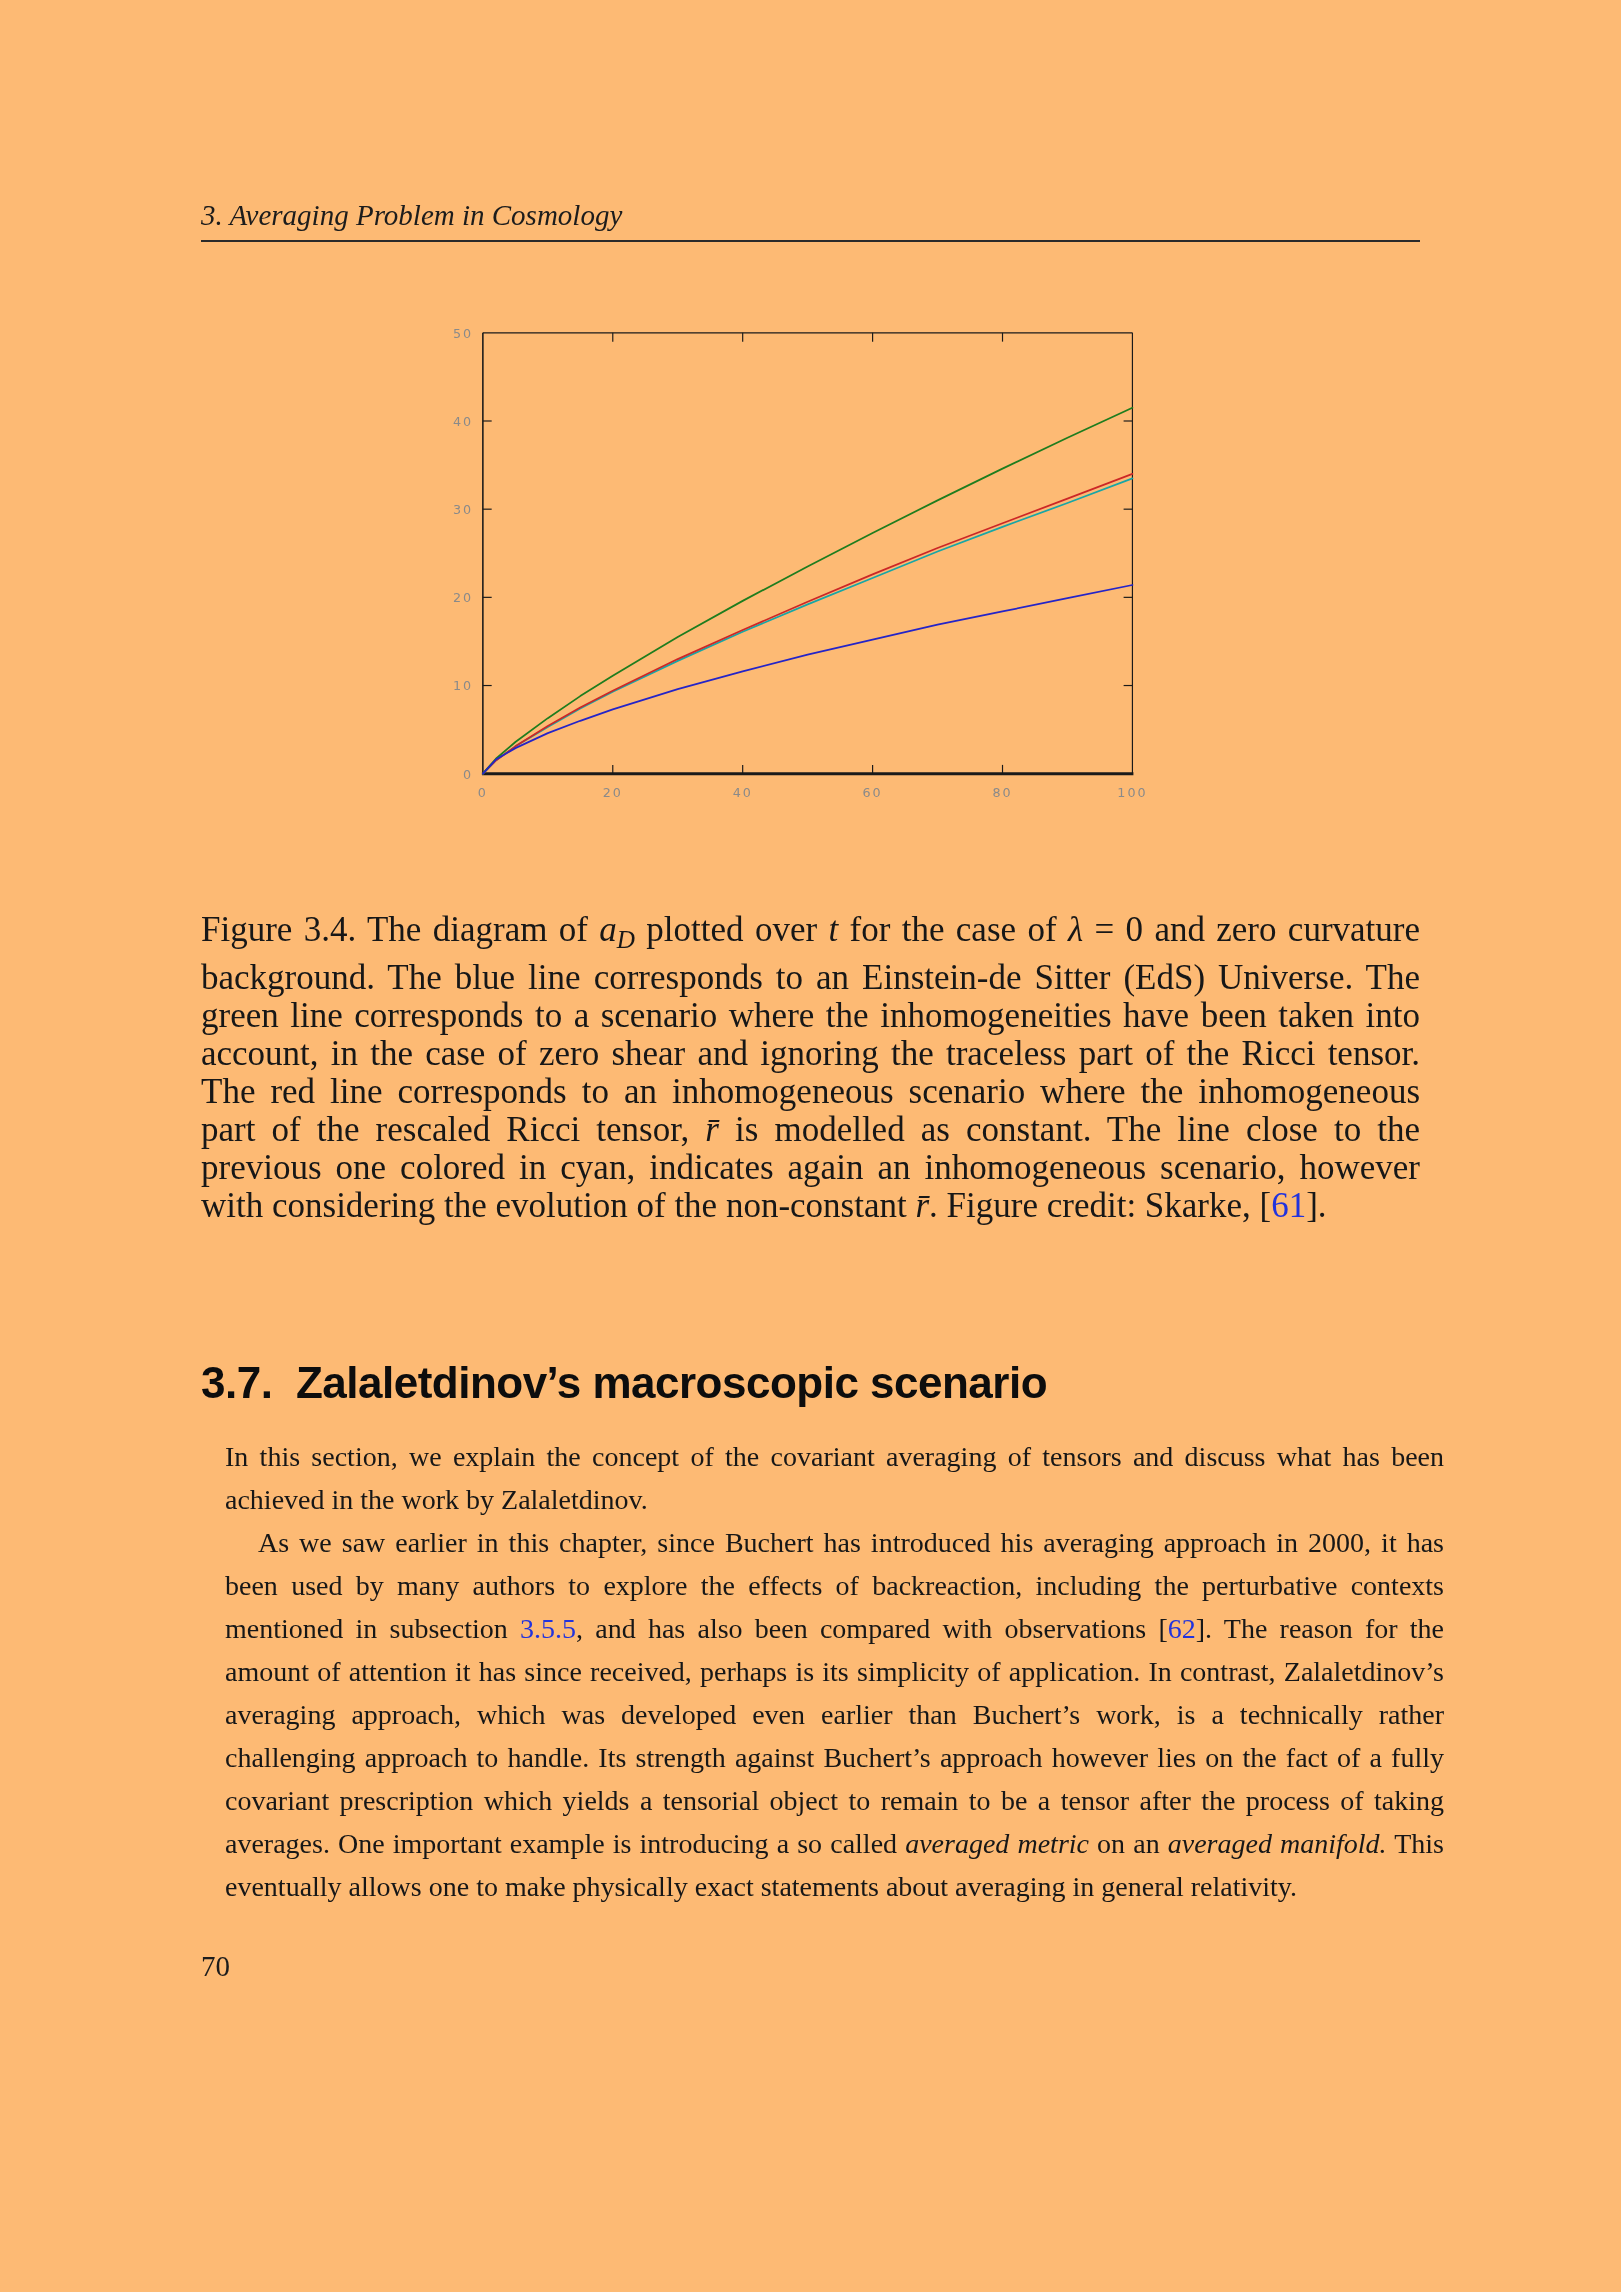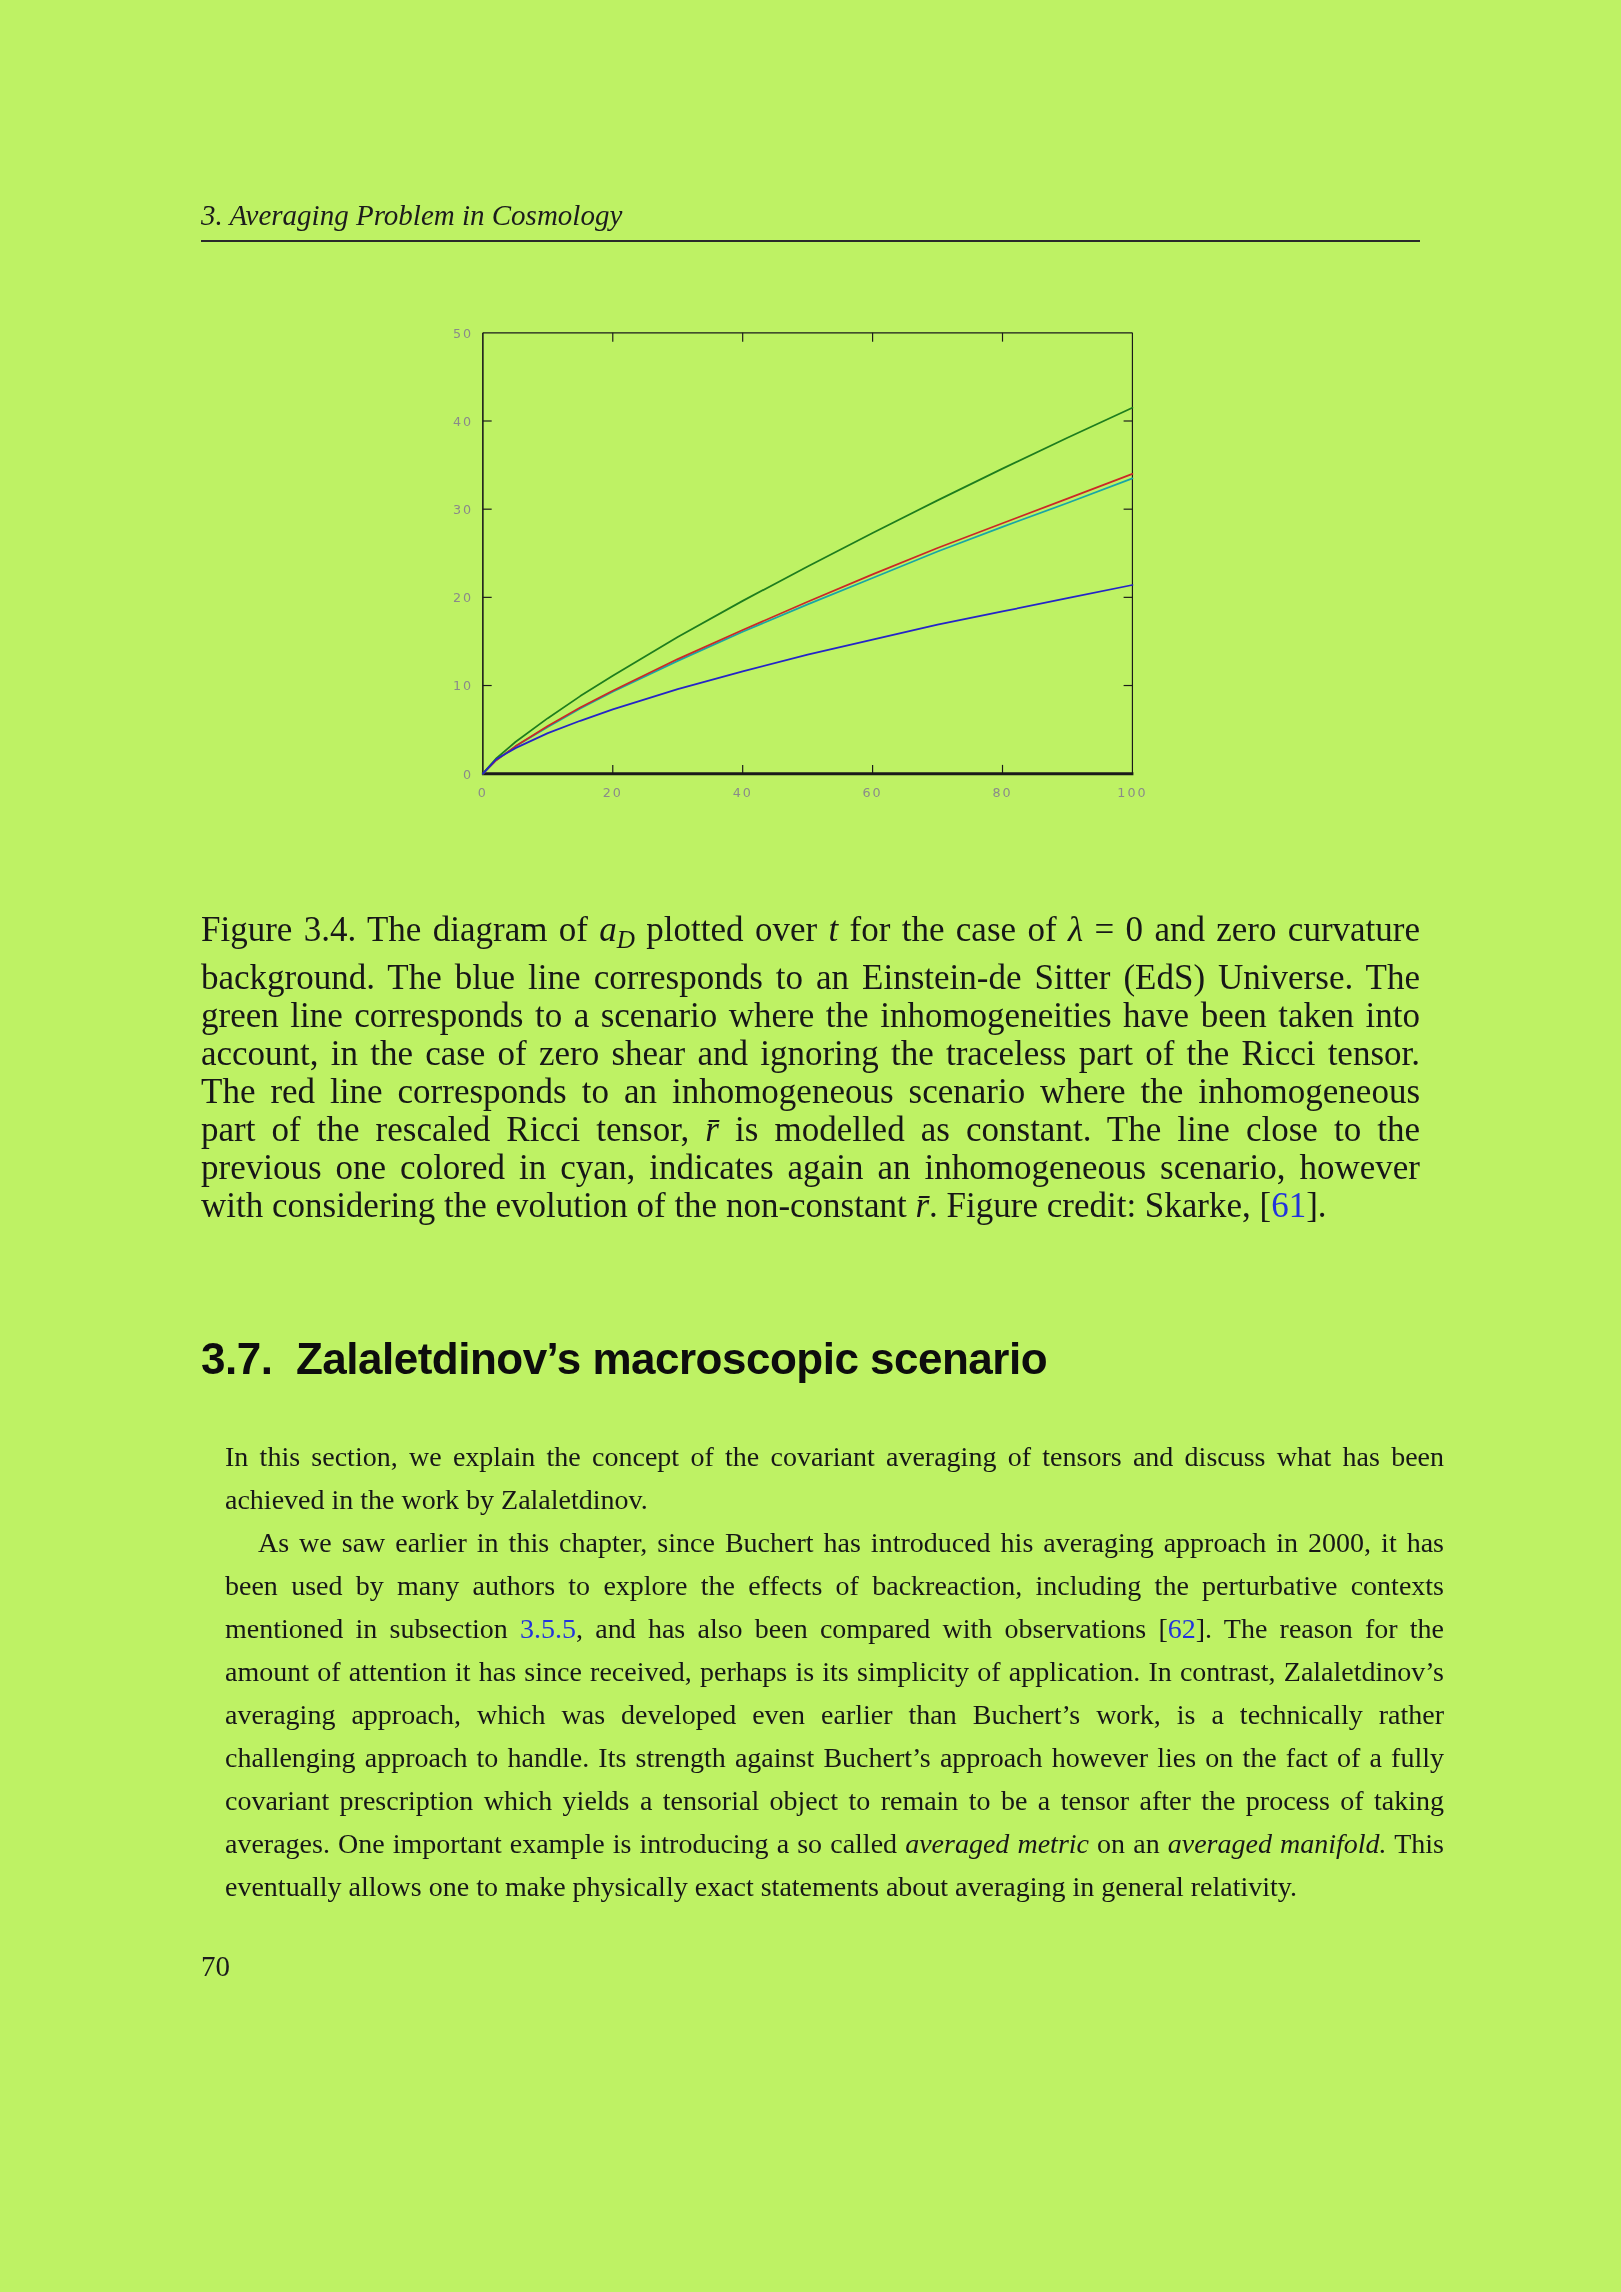--- a/index.html
+++ b/index.html
@@ -1,19 +1,19 @@
 <!DOCTYPE html>
 <html><head>
 <meta charset="utf-8">
 <style>
   html,body{margin:0;padding:0;background:#e8e8e8;}
   .page{
     position:relative;
     width:1621px;height:2293px;
-    background:#bef264;
+    background:#fdba74;
     overflow:hidden;
     font-family:"Liberation Serif", serif;
     color:#141414;
   }
   
   .header{
     position:absolute;left:201px;top:199px;width:1219px;
     font-style:italic;font-size:29px;line-height:33px;color:#1c1c1c;
   }
   .header-rule{
@@ -32,21 +32,21 @@
   .ital{font-style:italic;}
   .subD{font-size:0.72em;vertical-align:-0.28em;}
   .cite{color:#2233dd;cursor:pointer;}
   
   .section-heading{
     position:absolute;left:201px;top:1333px;width:1219px;
     font-family:"Liberation Sans", sans-serif;font-weight:700;
     font-size:44px;line-height:51px;color:#0d0d0d;
     letter-spacing:-0.5px;
   }
-  .section-heading .secnum{display:inline-block;margin-right:23.5px;}
+  .section-heading .secnum{display:inline-block;margin-right:23.5px;margin-top:24px;}
   
   .bodytext{
     position:absolute;left:201px;top:1435px;width:1219px;
     font-size:28px;line-height:43px;
     text-align:justify;text-align-last:left;color:#171717;margin-left:24px;
   }
   .bodytext p{margin:0;padding:0;}
   .bodytext p.indent{text-indent:33px;}
   
   .pagenum{

